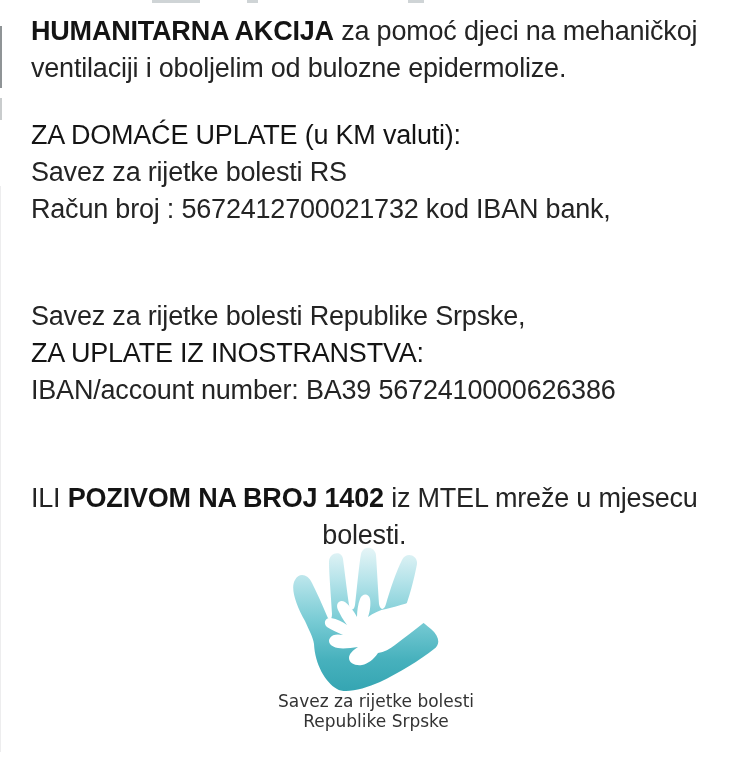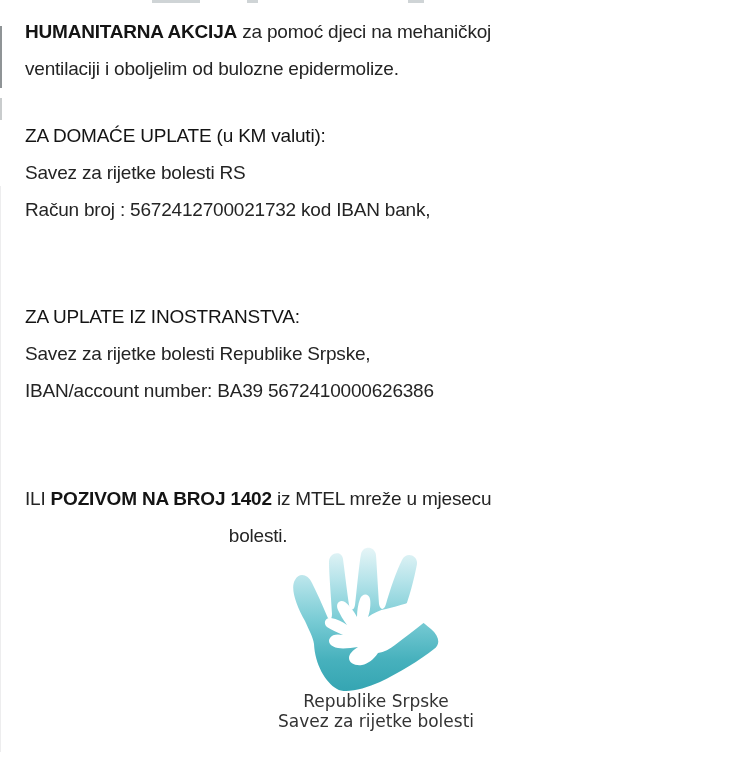--- a/index.html
+++ b/index.html
@@ -6,22 +6,22 @@
   .page{
     position:relative;
     width:752px;height:774px;
     background:#ffffff;
     overflow:hidden;
     font-family:"Liberation Sans","DejaVu Sans",sans-serif;
     color:#242424;
   }
   .para{
     position:absolute;
-    left:25px;
-    font-size:19px;
+    left:31px;
+    font-size:27px;
     line-height:37px;
     letter-spacing:-0.2px;
   }
   .para .line{white-space:nowrap;}
   .para b{font-weight:700;color:#141414;}
   .heading{font-weight:400;color:#141414;white-space:nowrap;}
   #intro{top:13px;}
   #domestic{top:117px;}
   #international{top:298px;}
   #cta{top:480px;text-align:center;}
@@ -61,22 +61,22 @@
     <div class="line">ventilaciji i oboljelim od bulozne epidermolize.</div>
   </section>
 
   <section class="para" id="domestic">
     <div class="line heading">ZA DOMAĆE UPLATE (u KM valuti):</div>
     <div class="line">Savez za rijetke bolesti RS</div>
     <div class="line">Račun broj : 5672412700021732 kod IBAN bank,</div>
   </section>
 
   <section class="para" id="international">
+    <div class="line">Savez za rijetke bolesti Republike Srpske,</div>
     <div class="line heading">ZA UPLATE IZ INOSTRANSTVA:</div>
-    <div class="line">Savez za rijetke bolesti Republike Srpske,</div>
     <div class="line">IBAN/account number: BA39 5672410000626386</div>
   </section>
 
   <section class="para" id="cta">
     <div class="line"><span>ILI </span><b>POZIVOM NA BROJ 1402</b><span> iz MTEL mreže u mjesecu</span></div>
     <div class="line">bolesti.</div>
   </section>
 
   <svg class="logo-svg" width="190" height="150" viewBox="0 0 190 150" aria-hidden="true">
     <defs>
@@ -132,17 +132,17 @@
       C 74 69, 75 62, 77 57
       C 79 51, 86 51, 87 57
       C 88 62, 87 70, 85 75
       C 90 71, 97 68, 103 67
       C 116 64, 130 59, 137 57
       C 141 55, 143 57, 145 60
       Z" fill="#ffffff"></path>
   </svg>
 
   <div class="caption">
+    <div>Savez za rijetke bolesti</div>
     <div>Republike Srpske</div>
-    <div>Savez za rijetke bolesti</div>
   </div>
 
 </div>
 
 </body></html>

